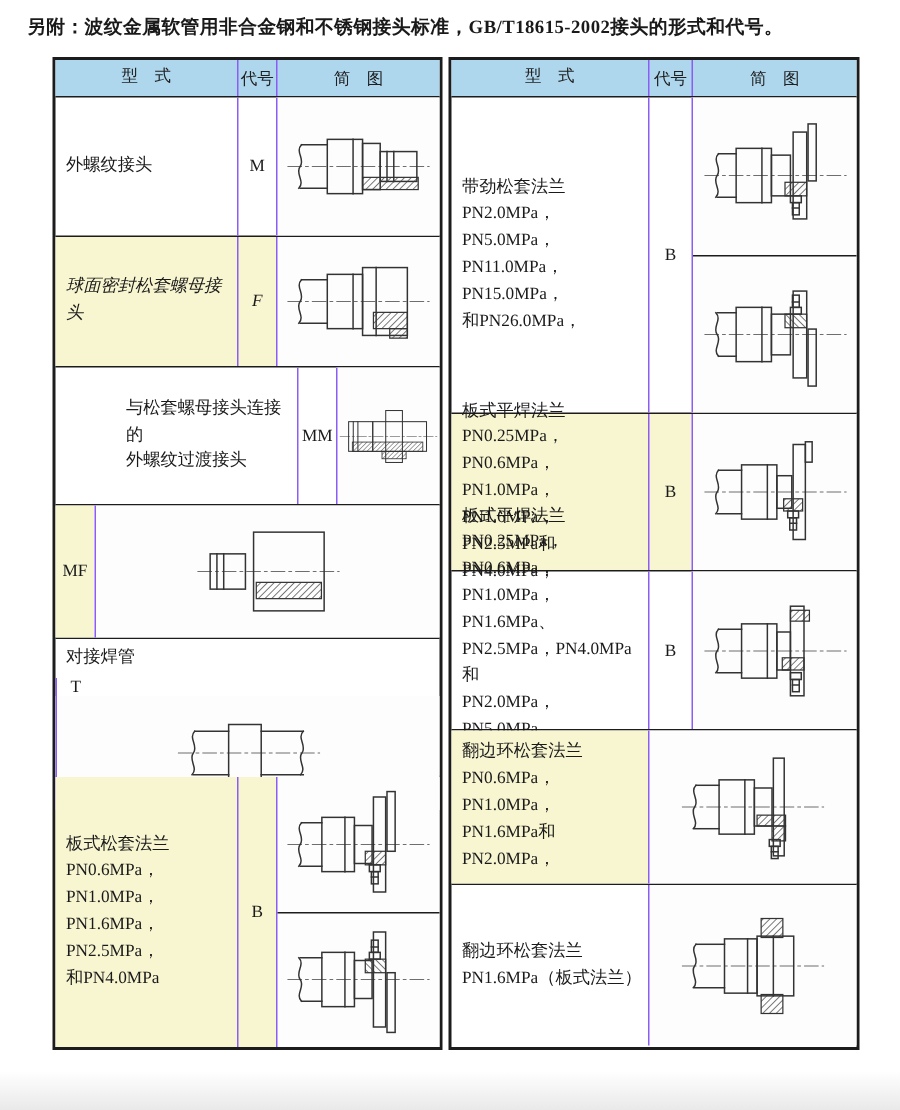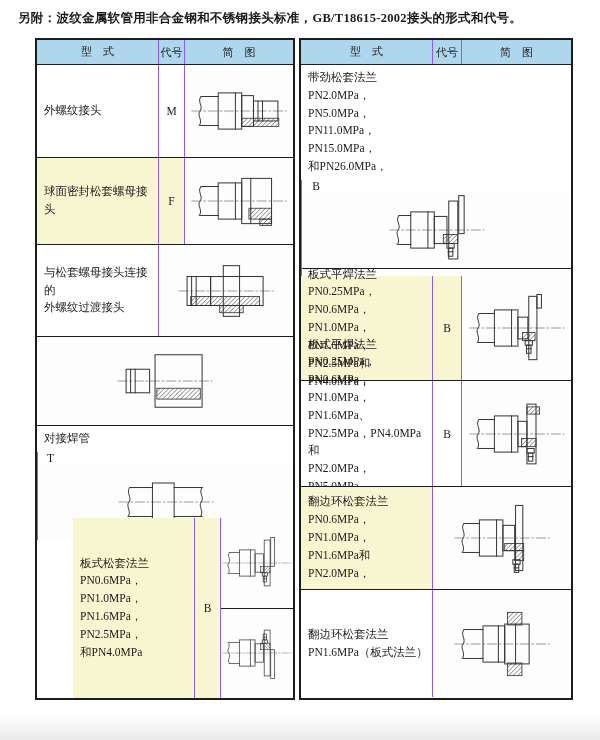--- a/index.html
+++ b/index.html
@@ -79,21 +79,21 @@
                   <rect x="58" y="25" width="13" height="34"></rect>
                   <rect x="71" y="31" width="27" height="22"></rect>
                   <line x1="76" y1="31" x2="76" y2="53"></line>
                   <line x1="81" y1="31" x2="81" y2="53"></line>
                   <rect x="58" y="50" width="41" height="9" fill="url(#h)" stroke="#333" stroke-width="0.9"></rect>
                 </g>
               </svg>
             </div>
           </div>
         </div>
-        <div class="row" style="height: 86px;">
+        <div class="row" style="height: 86px; font-style: italic;">
           <div class="cell type hl">球面密封松套螺母接头</div>
           <div class="cell code hl">F</div>
           <div class="cell diag">
             <div class="subdiag">
               <svg viewBox="0 0 110 84" xmlns="http://www.w3.org/2000/svg">
                 <defs>
                   <pattern id="h" width="3.5" height="3.5" patternUnits="userSpaceOnUse" patternTransform="rotate(45)">
                     <line x1="0" y1="0" x2="0" y2="3.5" stroke="#3a3a3a" stroke-width="1"></line>
                   </pattern>
                 </defs>
@@ -106,23 +106,24 @@
                   <line x1="51" y1="22" x2="51" y2="62"></line>
                   <rect x="58" y="17" width="33" height="50"></rect>
                   <line x1="68" y1="17" x2="68" y2="67"></line>
                   <rect x="66" y="50" width="25" height="12" fill="url(#h)" stroke="#333" stroke-width="0.9"></rect>
                   <rect x="78" y="62" width="13" height="7" fill="url(#h)" stroke="#333" stroke-width="0.9"></rect>
                 </g>
               </svg>
             </div>
           </div>
         </div>
-        <div class="row" style="height: 91px;">
+        <div class="row" style="height: 91px; padding-left: 40px;">
           <div class="cell type">与松套螺母接头连接的
 外螺纹过渡接头</div>
+          <div class="cell code">MM</div>
           <div class="cell diag">
             <div class="subdiag">
               <svg viewBox="0 0 110 84" xmlns="http://www.w3.org/2000/svg">
                 <defs>
                   <pattern id="h" width="3.5" height="3.5" patternUnits="userSpaceOnUse" patternTransform="rotate(45)">
                     <line x1="0" y1="0" x2="0" y2="3.5" stroke="#3a3a3a" stroke-width="1"></line>
                   </pattern>
                 </defs>
                 <g stroke="#333" stroke-width="1.1" fill="none" stroke-linecap="square">
                   <line x1="3" y1="42" x2="107" y2="42" stroke="#666" stroke-width="0.7" stroke-dasharray="10 3 2 3"></line>
@@ -132,20 +133,21 @@
                   <rect x="38" y="26" width="58" height="32"></rect>
                   <rect x="52" y="14" width="18" height="56"></rect>
                   <rect x="16" y="48" width="76" height="10" fill="url(#h)" stroke="#333" stroke-width="0.9"></rect>
                   <rect x="48" y="58" width="26" height="8" fill="url(#h)" stroke="#333" stroke-width="0.9"></rect>
                 </g>
               </svg>
             </div>
           </div>
         </div>
         <div class="row" style="height: 88px;">
+          <div class="cell code hl">MF</div>
           <div class="cell diag">
             <div class="subdiag">
               <svg viewBox="0 0 110 84" xmlns="http://www.w3.org/2000/svg">
                 <defs>
                   <pattern id="h" width="3.5" height="3.5" patternUnits="userSpaceOnUse" patternTransform="rotate(45)">
                     <line x1="0" y1="0" x2="0" y2="3.5" stroke="#3a3a3a" stroke-width="1"></line>
                   </pattern>
                 </defs>
                 <g stroke="#333" stroke-width="1.1" fill="none" stroke-linecap="square">
                   <line x1="3" y1="42" x2="107" y2="42" stroke="#666" stroke-width="0.7" stroke-dasharray="10 3 2 3"></line>
@@ -177,21 +179,21 @@
                   <line x1="14" y1="58" x2="40" y2="58"></line>
                   <rect x="40" y="21" width="24" height="42"></rect>
                   <line x1="64" y1="26" x2="95" y2="26"></line>
                   <line x1="64" y1="58" x2="95" y2="58"></line>
                   <path d="M95 26 c-5 5 3 11 -1 16 c-4 5 4 11 -1 16"></path>
                 </g>
               </svg>
             </div>
           </div>
         </div>
-        <div class="row" style="height: 180px; padding-left: 36px;">
+        <div class="row" style="height: 180px;">
           <div class="cell type hl">板式松套法兰
 PN0.6MPa，PN1.0MPa，
 PN1.6MPa，PN2.5MPa，
 和PN4.0MPa</div>
           <div class="cell code hl">B</div>
           <div class="cell diag">
             <div class="subdiag">
               <svg viewBox="0 0 110 84" xmlns="http://www.w3.org/2000/svg">
                 <defs>
                   <pattern id="h" width="3.5" height="3.5" patternUnits="userSpaceOnUse" patternTransform="rotate(45)">
@@ -243,21 +245,21 @@
             </div>
           </div>
         </div>
       </div>
     <div class="tbl tblR" id="tableR">
         <div class="row hdr">
           <div class="cell type" style="background: transparent;">型　式</div>
           <div class="cell code" style="background: transparent;">代号</div>
           <div class="cell diag" style="background: transparent;">简　图</div>
         </div>
-        <div class="row" style="height: 210px; flex-direction: column;">
+        <div class="row" style="height: 210px;">
           <div class="cell type">带劲松套法兰
 PN2.0MPa，PN5.0MPa，
 PN11.0MPa，PN15.0MPa，
 和PN26.0MPa，</div>
           <div class="cell code">B</div>
           <div class="cell diag">
             <div class="subdiag">
               <svg viewBox="0 0 110 84" xmlns="http://www.w3.org/2000/svg">
                 <defs>
                   <pattern id="h" width="3.5" height="3.5" patternUnits="userSpaceOnUse" patternTransform="rotate(45)">

